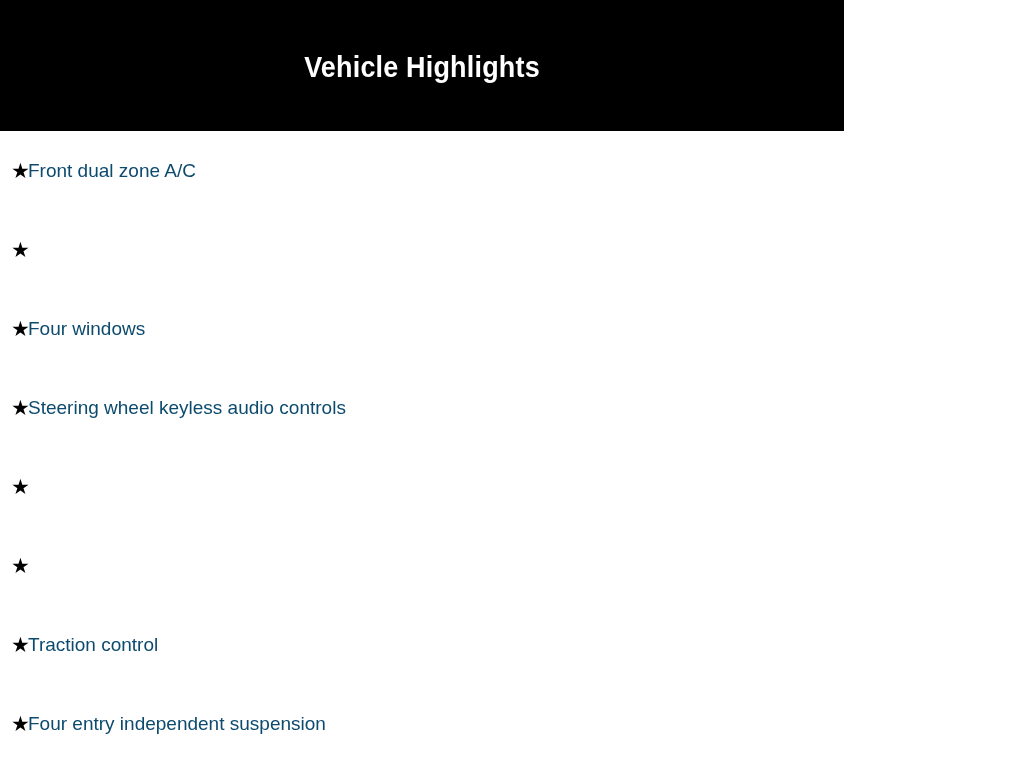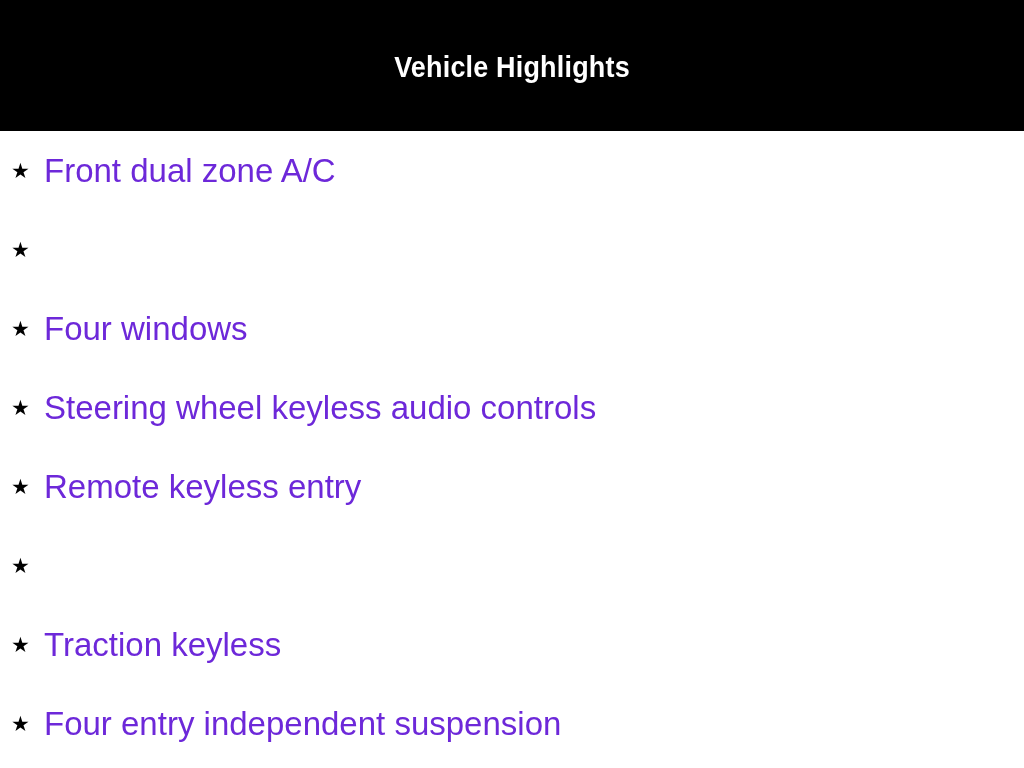--- a/index.html
+++ b/index.html
@@ -20,21 +20,21 @@
     width: 1024px;
     height: 768px;
     background: #ffffff;
   }
 
   
   .header-band {
     position: absolute;
     left: 0;
     top: 0;
-    width: 1024px;
+    width: 844px;
     height: 131px;
     background: #000000;
     display: flex;
     align-items: flex-start;
     justify-content: center;
   }
 
   .header-title {
     margin: 0;
     padding: 0;
@@ -87,26 +87,26 @@
     height: 22px;
     line-height: 22px;
     font-size: 21px;
     color: #000000;
     text-align: left;
     font-family: "DejaVu Sans", sans-serif;
   }
 
   .highlight-label {
     position: absolute;
-    left: 44px;
+    left: 28px;
     top: 50%;
     transform: translateY(-50%);
-    color: #6d28d9;
+    color: #0c4a6e;
     font-family: "Liberation Sans", "DejaVu Sans", sans-serif;
-    font-size: 33px;
+    font-size: 19px;
     font-weight: normal;
     line-height: 30px;
     white-space: nowrap;
   }
 </style>
 </head>
 <body>
 
 <div class="page">
 
@@ -130,30 +130,29 @@
       <span class="highlight-label">Four windows</span>
     </li>
 
     <li class="highlight-item">
       <span class="bullet-star">★</span>
       <span class="highlight-label">Steering wheel keyless audio controls</span>
     </li>
 
     <li class="highlight-item">
       <span class="bullet-star">★</span>
-      <span class="highlight-label">Remote keyless entry</span>
     </li>
 
     <li class="highlight-item">
       <span class="bullet-star">★</span>
     </li>
 
     <li class="highlight-item">
       <span class="bullet-star">★</span>
-      <span class="highlight-label">Traction keyless</span>
+      <span class="highlight-label">Traction control</span>
     </li>
 
     <li class="highlight-item">
       <span class="bullet-star">★</span>
       <span class="highlight-label">Four entry independent suspension</span>
     </li>
 
   </ul>
 
 </div>

